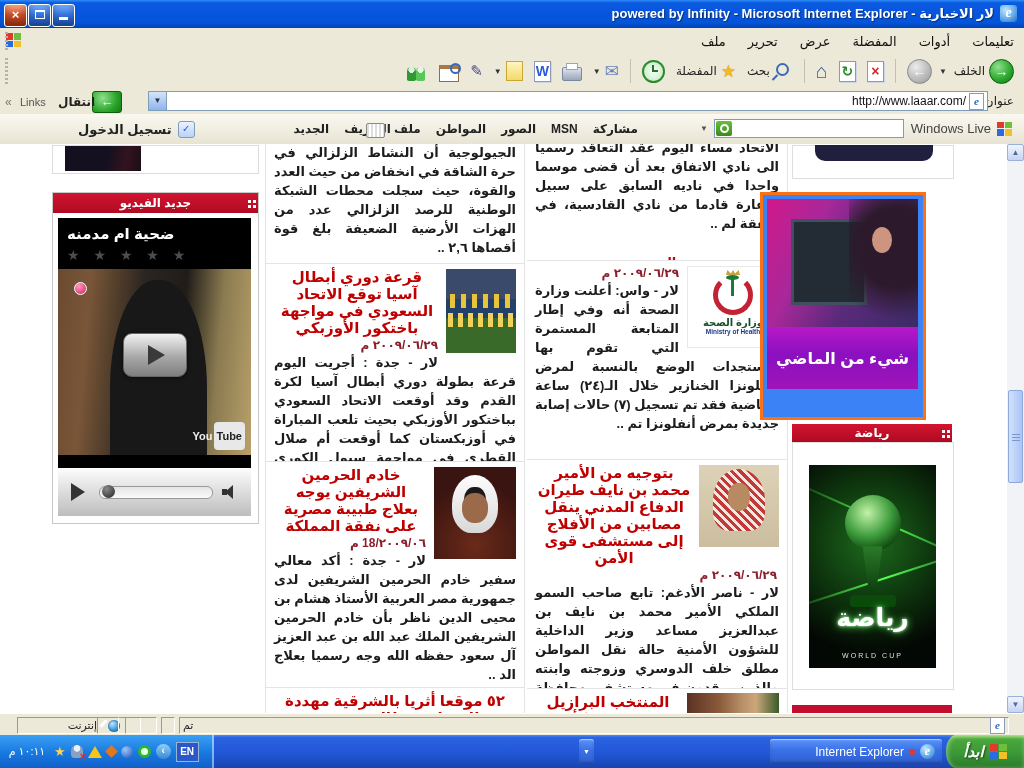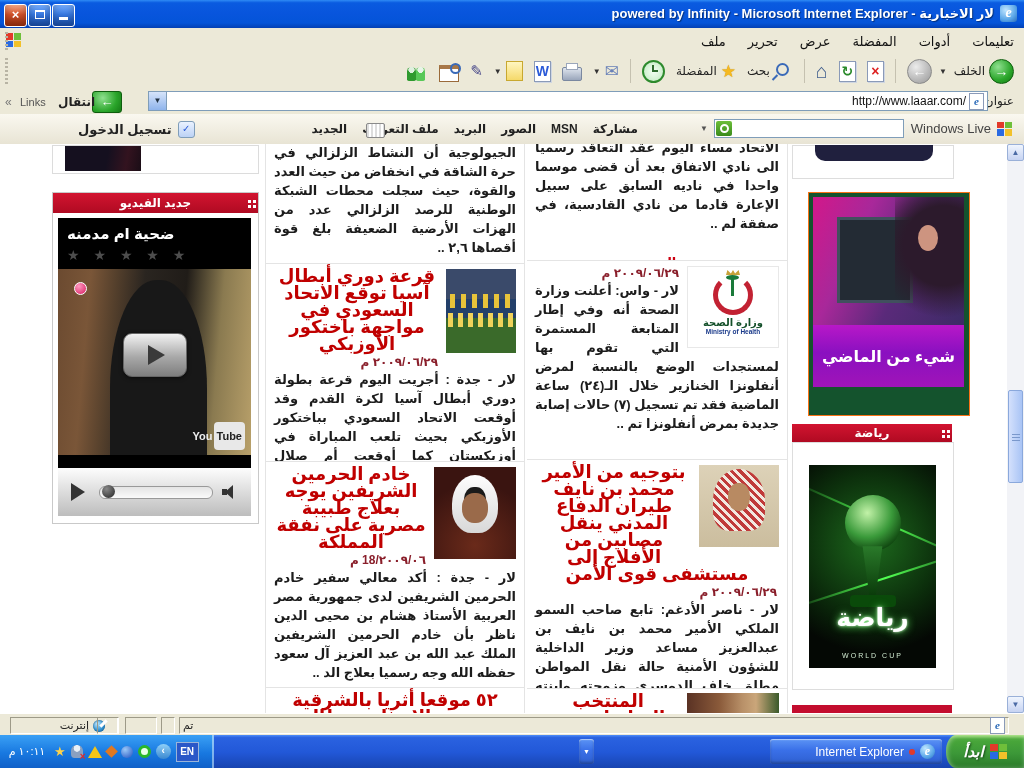--- a/index.html
+++ b/index.html
@@ -144,21 +144,21 @@
   .vvol{margin-left:auto;margin-right:13px;position:relative;width:16px;height:14px;}
   .vvol::before{content:"";position:absolute;left:0;top:4px;width:5px;height:6px;background:#333;}
   .vvol::after{content:"";position:absolute;left:3px;top:0;border-right:8px solid #333;
     border-top:7px solid transparent;border-bottom:7px solid transparent;}
 
   
   .midcol{position:absolute;left:265px;top:0;width:258px;height:569px;border-left:1px solid #e4e4e4;border-right:1px solid #e4e4e4;}
   .rightcol{position:absolute;left:527px;top:0;width:260px;height:569px;border-right:1px solid #e4e4e4;}
   .art{position:absolute;left:0;width:100%;box-sizing:border-box;padding:3px 8px;direction:rtl;overflow:hidden;}
   .art .body{font-size:13px;font-weight:bold;color:#1c1c1c;line-height:19px;text-align:justify;}
-  .art .title{color:#c00000;font-weight:bold;font-size:18px;line-height:17px;text-align:center;padding:1px 2px 0;}
+  .art .title{color:#c00000;font-weight:bold;font-size:15px;line-height:17px;text-align:center;padding:1px 2px 0;}
   .art .date{color:#8a1f2b;font-weight:bold;font-size:12px;text-align:right;padding:2px 2px 1px;}
   .art .more{text-align:center;color:#cc0011;font-weight:bold;font-size:13px;margin-top:22px;}
   .sep-t{border-top:1px solid #e4e4e4;}
   .ph{float:right;margin:2px 0 4px 8px;position:relative;overflow:hidden;}
   #m1{top:0;height:119px;}  #m1 .body{margin-top:-4px;}
   #m2{top:119px;height:198px;}
   #m3{top:317px;height:226px;}
   #m4{top:543px;height:26px;}
   #r1{top:0;height:116px;}  #r1 .body{margin-top:-9px;}
   #r2{top:116px;height:199px;}
@@ -183,21 +183,21 @@
   .moh-en{font-size:6.5px;color:#1a3a8a;text-align:center;font-weight:bold;}
   .img-prince{width:80px;height:82px;background:linear-gradient(#ddd2b8,#cbbd9e);}
   .img-prince::before{content:"";position:absolute;left:14px;top:4px;width:52px;height:62px;border-radius:50% 50% 30% 30%;
     background:repeating-linear-gradient(45deg,#c03a3a 0 3px,#f2e8e0 3px 6px);}
   .img-prince::after{content:"";position:absolute;left:29px;top:18px;width:22px;height:28px;border-radius:46%;background:#b88a62;}
   .img-crowd{width:92px;height:23px;background:linear-gradient(90deg,#5a3224,#8a5a3a 35%,#b89068 60%,#caa67a 75%,#3a5a2a 100%);}
 
   
   #sb1{position:absolute;left:792px;top:1px;width:160px;height:32px;border:1px solid #ddd;background:#fff;}
   #sb1-shape{position:absolute;left:22px;top:-1px;width:118px;height:16px;background:#20203e;border-radius:0 0 10px 10px;}
-  #sb2{position:absolute;left:808px;top:48px;width:160px;height:222px;border:1px solid #f97316;background:#14532d;}
+  #sb2{position:absolute;left:760px;top:48px;width:160px;height:222px;border:3px solid #f97316;background:#3b82f6;}
   .banner{position:absolute;left:4px;top:4px;width:151px;height:190px;}
   .banner-img{height:128px;position:relative;overflow:hidden;
     background:linear-gradient(115deg,#d2188a 0%,#a8289a 30%,#5a2a7a 60%,#3c2b66 100%);}
   .banner-img .tv{position:absolute;left:16%;top:16%;width:46%;height:62%;background:#232b34;border:3px solid #41505e;}
   .banner-img .hair{position:absolute;right:-6%;top:-4%;width:52%;height:110%;
     background:radial-gradient(circle at 62% 38%,#2c1a2c 40%,rgba(60,43,102,0) 72%);}
   .banner-img .face{position:absolute;right:17%;top:22%;width:20px;height:26px;border-radius:50%;background:#cd9480;}
   .banner-cap{height:62px;display:flex;align-items:center;justify-content:center;color:#fff;font-weight:bold;font-size:16px;
     background:linear-gradient(#b818c8,#8a10c0 45%,#a014b8);}
   #sb-sports-hdr{position:absolute;left:792px;top:280px;width:160px;height:18px;line-height:18px;}
@@ -224,21 +224,21 @@
     background:linear-gradient(#f0f5fe,#c6d3f2);color:#4a6aa5;font-size:8px;text-align:center;line-height:15px;}
   .sb-up{top:0;} .sb-down{top:552px;}
   .sthumb{position:absolute;left:1px;top:246px;width:15px;height:93px;border-radius:2px;box-sizing:border-box;
     background:linear-gradient(90deg,#d3e0fc,#a9c4f5);border:1px solid #8aa8dc;}
   .sthumb::after{content:"";position:absolute;left:3px;top:42px;width:8px;height:8px;
     background:repeating-linear-gradient(0deg,#7a98cc 0 1px,transparent 1px 3px);}
 
   
   .statusbar{position:absolute;left:0;top:713px;width:1024px;height:22px;background:#ece9d8;border-top:1px solid #fff;}
   .pane{position:absolute;top:3px;height:15px;border:1px solid;border-color:#9d9a88 #fff #fff #9d9a88;box-sizing:content-box;}
-  #sp-zone{left:10px;width:82px;display:flex;flex-direction:row-reverse;align-items:center;gap:4px;padding:0 12px;font-size:11px;color:#222;}
+  #sp-zone{left:17px;width:82px;display:flex;flex-direction:row-reverse;align-items:center;gap:11px;padding:0 20px;font-size:11px;color:#222;}
   .globe{width:12px;height:12px;border-radius:50%;background:radial-gradient(circle at 35% 30%,#bfe8ff,#3a9ad8 55%,#1a6aa8);
     box-shadow:inset 0 0 2px #0a4a78;}
   #sp-block{left:97px;width:20px;}
   .noentry{width:11px;height:11px;border-radius:50%;background:#d22;margin:1px auto;position:relative;}
   .noentry::after{content:"";position:absolute;left:1px;top:4px;width:9px;height:3px;background:#fff;transform:rotate(-45deg);}
   #sp-a{left:125px;width:30px;} #sp-b{left:161px;width:12px;}
   #sp-main{left:179px;width:822px;display:flex;justify-content:space-between;align-items:center;gap:4px;font-size:11px;padding:0 3px;color:#222;}
 
   
   .taskbar{position:absolute;left:0;top:735px;width:1024px;height:33px;
@@ -398,21 +398,21 @@
       </span>
     <span>Windows Live</span>
   </div>
   <div class="live-search">
     <span class="live-mag"></span>
   </div>
   <span class="live-drop">▼</span>
   <div class="live-items">
     <span>الجديد</span>
     <span>ملف التعريف</span>
-    <span>البريد</span>
+    <span>المواطن</span>
     <span>الصور</span>
     <span>MSN</span>
     <span>مشاركة</span>
   </div>
   <span class="live-kbd"></span>
   <div class="live-signin">
     <span class="signin-ic">✓</span>
     <span>تسجيل الدخول</span>
   </div>
 </div>

